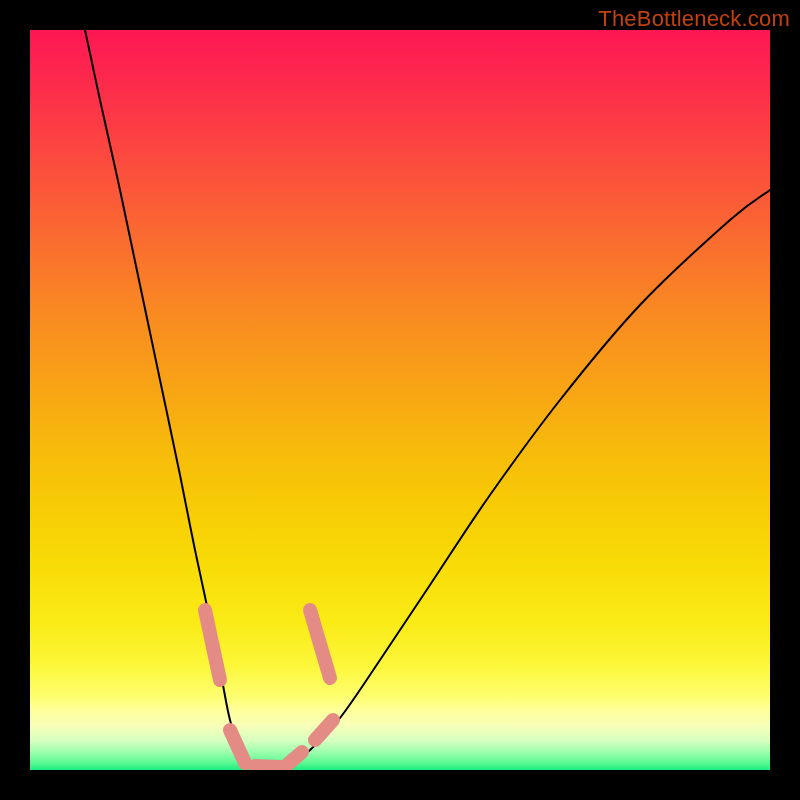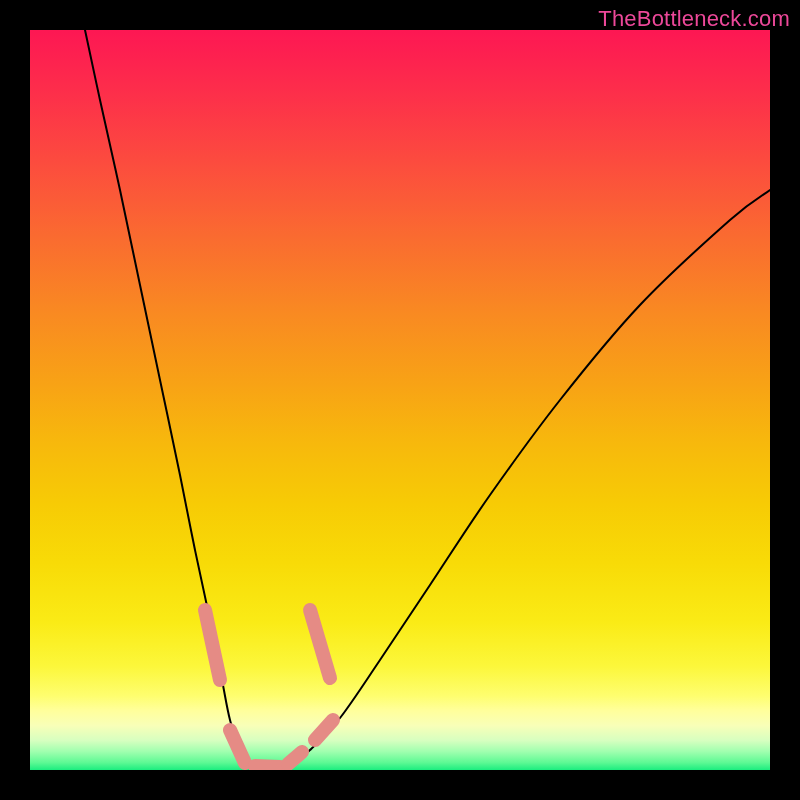--- a/index.html
+++ b/index.html
@@ -45,21 +45,21 @@
       #5df994 99%,
       #1bed7f 100%
     );
   }
   .watermark {
     position: absolute;
     right: 10px;
     top: 6px;
     font-size: 22px;
     font-weight: 400;
-    color: #ec4899;
+    color: #c2410c;
     letter-spacing: 0.2px;
     text-align: right;
   }
   svg.curve {
     position: absolute;
     left: 0;
     top: 0;
     width: 740px;
     height: 740px;
     pointer-events: none;

